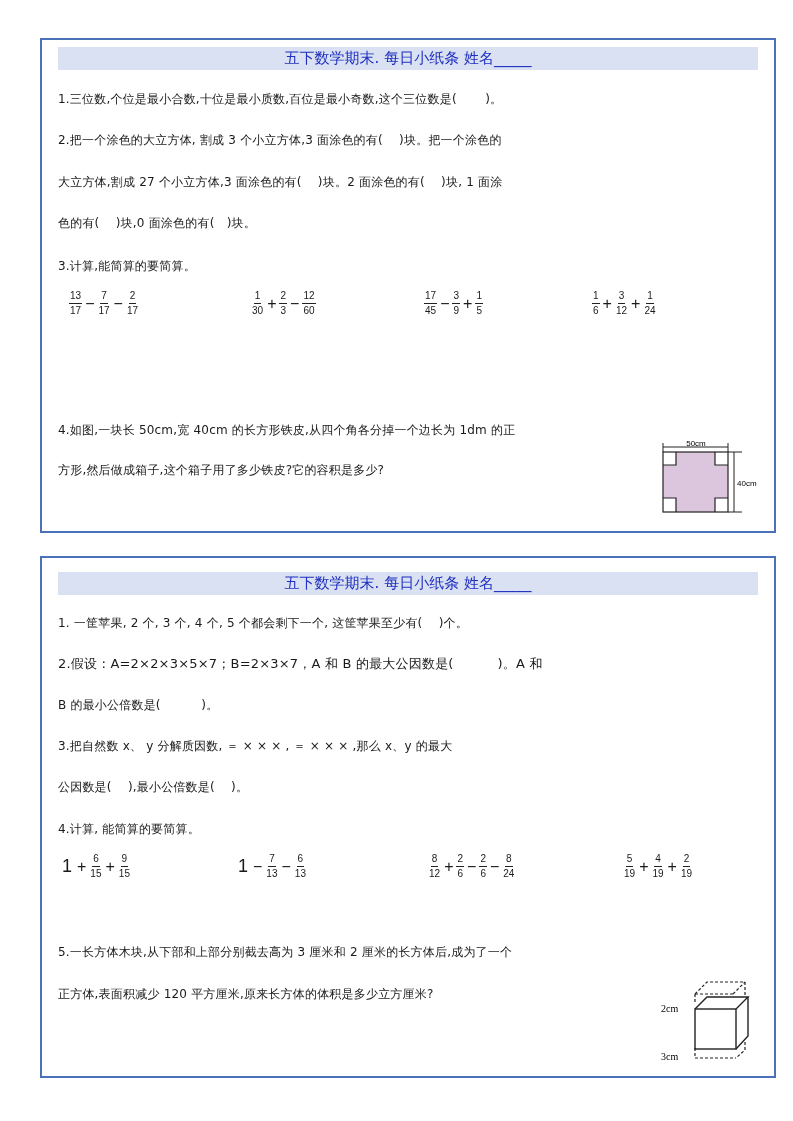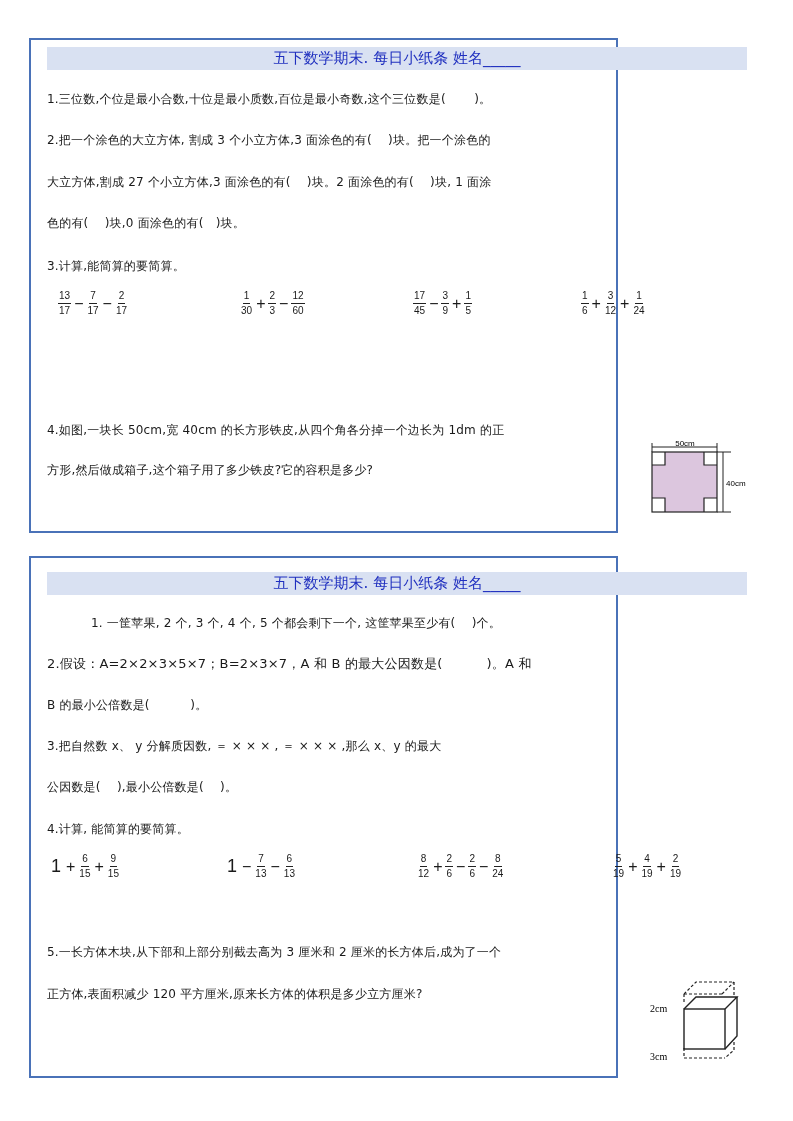--- a/index.html
+++ b/index.html
@@ -1,18 +1,18 @@
 <!DOCTYPE html>
 <html><head>
 <meta charset="utf-8">
 <style>
   html, body { margin: 0; padding: 0; background: #ffffff; }
   body { width: 793px; height: 1121px; position: relative; overflow: hidden;
          font-family: "DejaVu Sans", "Liberation Sans", sans-serif; color: #1a1a1a; }
-  .card { position: absolute; left: 29px; width: 589px; border: 2px solid #4a72b8; box-sizing: border-box; background: #fff; }
+  .card { position: absolute; left: 40px; width: 736px; border: 2px solid #4a72b8; box-sizing: border-box; background: #fff; }
   .card1 { top: 38px; height: 495px; }
   .card2 { top: 556px; height: 522px; }
   .hdr { position: absolute; left: 16px; width: 700px; height: 23px; background: #d9e1f2;
          color: #1f2fbf; font-size: 15px; line-height: 23px; text-align: center; }
   .card1 .hdr { top: 7px; }
   .card2 .hdr { top: 14px; }
   .line { position: absolute; left: 16px; font-size: 12px; line-height: 20px; white-space: nowrap; letter-spacing: 0.2px; }
   .calc-row { position: absolute; left: 0; width: 100%; height: 36px; }
   .expr { position: absolute; display: flex; align-items: center; font-family: "Liberation Sans", sans-serif; }
   .frac { display: inline-flex; flex-direction: column; align-items: center; font-size: 10px; line-height: 12px; margin: 0 1px; }
@@ -123,21 +123,21 @@
     <line x1="74" y1="14" x2="88" y2="14" stroke="#222" stroke-width="1"></line>
     <line x1="74" y1="74" x2="88" y2="74" stroke="#222" stroke-width="1"></line>
     <line x1="80" y1="14" x2="80" y2="74" stroke="#222" stroke-width="1"></line>
     <text x="83" y="48" font-size="8" font-family="Liberation Sans, sans-serif">40cm</text>
   </svg>
 </div>
 
 <div class="card card2">
   <div class="hdr">五下数学期末. 每日小纸条    姓名_____</div>
 
-  <div class="line" style="top:55px;margin-left:44px;">1. 一筐苹果, 2  个, 3  个, 4  个, 5  个都会剩下一个, 这筐苹果至少有(　 )个。</div>
+  <div class="line" style="top:55px;">1. 一筐苹果, 2  个, 3  个, 4  个, 5  个都会剩下一个, 这筐苹果至少有(　 )个。</div>
 
   <div class="line" style="top:96px; font-size:13px;">2.假设：A=2×2×3×5×7；B=2×3×7，A  和  B  的最大公因数是(　　　  )。A  和</div>
   <div class="line" style="top:137px;">B  的最小公倍数是(　　　  )。</div>
 
   <div class="line" style="top:178px;">3.把自然数 x、 y 分解质因数,  ＝  ×  ×  ×  ,  ＝  ×  ×  ×  ,那么  x、y  的最大</div>
   <div class="line" style="top:219px;">公因数是(　  ),最小公倍数是(　  )。</div>
 
   <div class="line" style="top:261px;">4.计算, 能简算的要简算。</div>
 
   <div class="calc-row" style="top:295px;">

